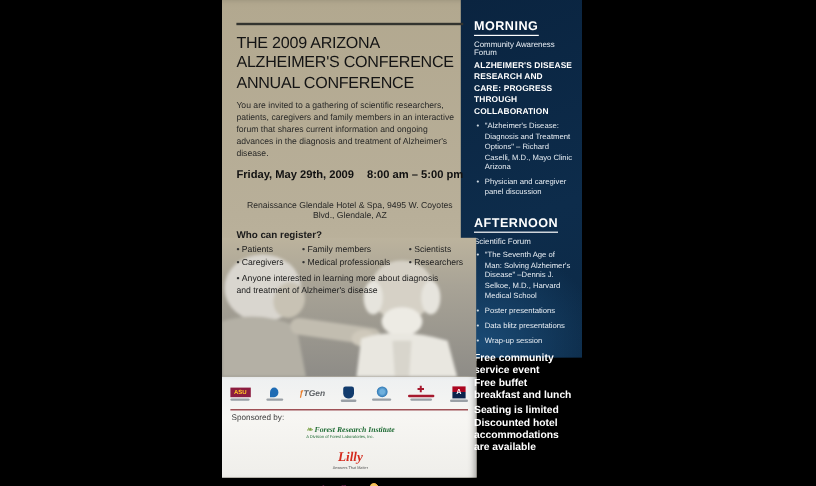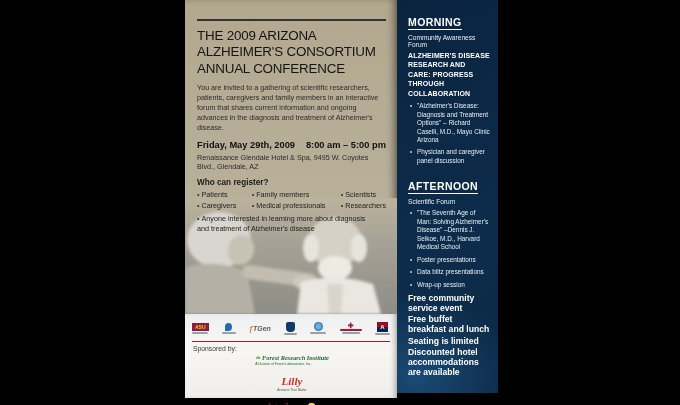--- a/index.html
+++ b/index.html
@@ -12,21 +12,21 @@
           box-shadow:inset -6px 0 8px -4px rgba(0,0,0,.55);}
   .poster-top{position:relative;padding:13px 11px 0 12px;z-index:2;}
   .eyebrow{font-family:"Liberation Serif",serif;font-weight:bold;font-size:13.5px;
            line-height:1.08;color:#1d4467;letter-spacing:.2px;}
   .rule{border:none;border-top:2px solid #33342f;margin:6px 0 7px 0;}
   .title{margin:0;font-size:13.4px;font-weight:normal;color:#141414;line-height:1.22;
          letter-spacing:-.2px;}
   .intro{margin:6px 0 0 0;font-size:7.2px;line-height:1.4;color:#2a2a28;}
   .date-row{display:flex;justify-content:space-between;margin-top:7px;
             font-size:9.3px;font-weight:bold;color:#111;}
-  .venue{margin-top:3px;font-size:7.2px;color:#2a2a28;}
+  .venue{margin-top:16px;font-size:7.2px;color:#2a2a28;text-align:center;}
   .reg-head{margin-top:7px;font-size:8.2px;font-weight:bold;color:#1a1a1a;}
   .reg-cols{display:flex;justify-content:space-between;margin-top:3px;font-size:7.2px;color:#222;}
   .reg-cols .col div{margin-bottom:2px;}
   .bullet{color:#333;margin-right:2px;}
   .reg-extra{margin-top:2px;font-size:7.2px;color:#222;line-height:1.35;width:170px;}
 
   .photo{position:absolute;left:0;top:198px;width:212px;height:116px;z-index:1;}
 
   
   .band{position:absolute;left:0;top:314px;width:212px;height:84px;
@@ -51,21 +51,21 @@
   .az .az-main{font-size:7.2px;font-weight:bold;color:#6d2350;font-family:Liberation Serif, serif;}
   .az-swirl{width:9px;height:9px;border-radius:50%;
             background:radial-gradient(circle at 35% 60%,#f4c860 0 45%,#e8a33d 60%,transparent 62%);}
   .sprow2{display:flex;align-items:center;justify-content:space-between;padding:4px 8px 0 8px;}
   .s2{display:flex;align-items:center;gap:2px;font-size:4.4px;font-weight:bold;color:#123a6e;}
   .s2 .ic{display:inline-block;}
   .sprow3{display:flex;align-items:center;gap:6px;padding:5px 8px 0 8px;}
   .m{display:inline-block;height:6px;border-radius:1px;}
 
   
-  .sidebar{position:absolute;left:397px;top:0;width:101px;height:393px;color:#fff;
+  .sidebar{position:absolute;left:384px;top:0;width:101px;height:298px;color:#fff;
            background:radial-gradient(140px 120px at 18% 96%,#1a4a74 0%,rgba(26,74,116,0) 70%),
                       linear-gradient(160deg,#0a2440 0%,#0d2c4b 60%,#0c2a47 100%);
            padding:12px 8px 0 11px;box-sizing:border-box;}
   .sb-head{font-size:10.5px;font-weight:bold;letter-spacing:.4px;
            border-bottom:1.5px solid #fff;display:inline-block;padding-bottom:1px;}
   .sb-sub{font-size:6.6px;margin-top:4px;color:#e8eef4;}
   .sb-prog{font-size:7px;font-weight:bold;line-height:1.35;margin-top:3px;letter-spacing:.1px;}
   .sb-ul{margin:4px 0 0 0;padding:0;list-style:none;}
   .sb-ul li{position:relative;padding-left:9px;font-size:6.4px;line-height:1.32;
             margin-bottom:4px;color:#e8eef4;}
@@ -77,21 +77,21 @@
 <body>
 
 <div class="stage">
 
   <div class="poster">
 
     <div class="poster-top">
       <hr class="rule">
       <h1 class="title">
         <span>THE 2009 ARIZONA</span><br>
-        <span>ALZHEIMER'S CONSORTIUM</span><br>
+        <span>ALZHEIMER'S CONFERENCE</span><br>
         <span>ANNUAL CONFERENCE</span>
       </h1>
       <p class="intro">You are invited to a gathering of scientific researchers, patients, caregivers and family members in an interactive forum that shares current information and ongoing advances in the diagnosis and treatment of Alzheimer's disease.</p>
       <div class="date-row">
         <span>Friday, May 29th, 2009</span>
         <span>8:00 am – 5:00 pm</span>
       </div>
       <div class="venue">Renaissance Glendale Hotel &amp; Spa, 9495 W. Coyotes Blvd., Glendale, AZ</div>
       <div class="reg-head">Who can register?</div>
       <div class="reg-cols">

